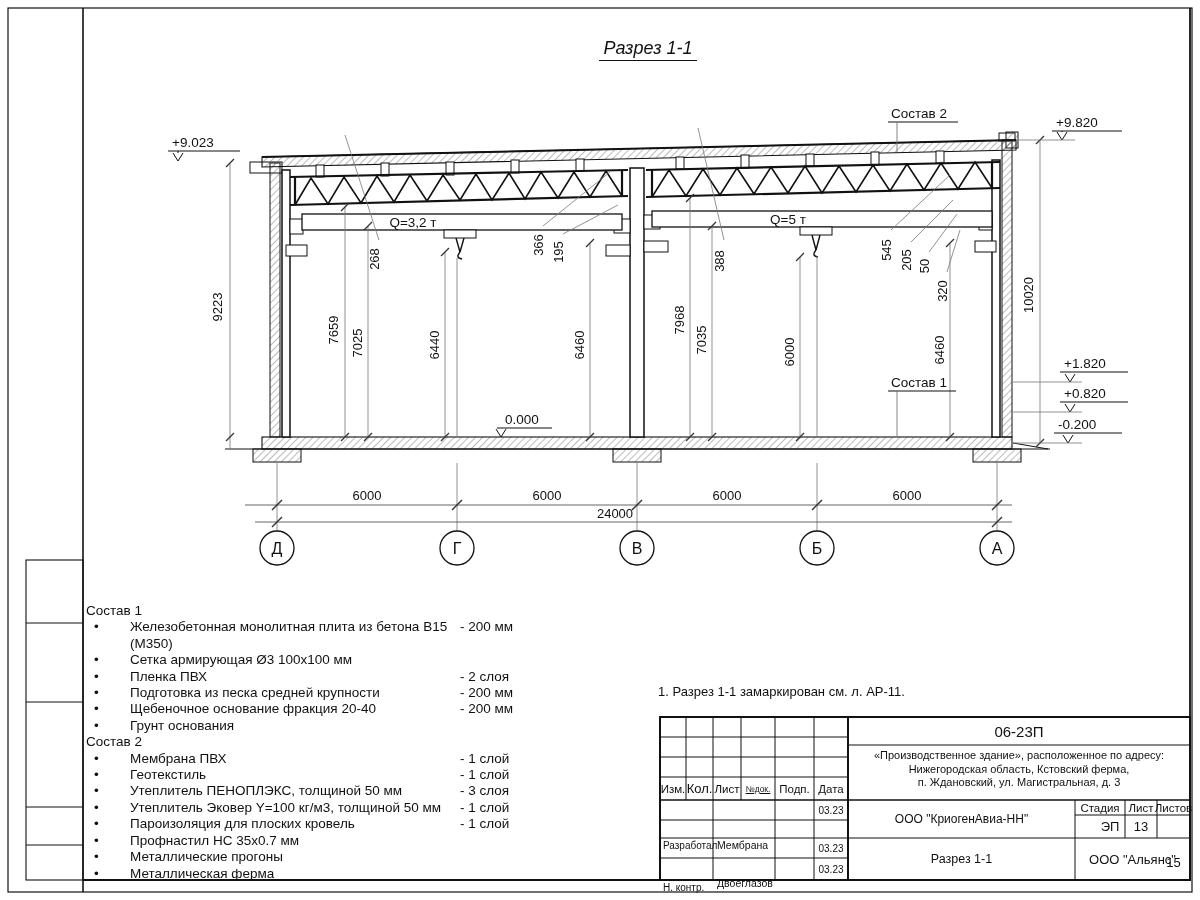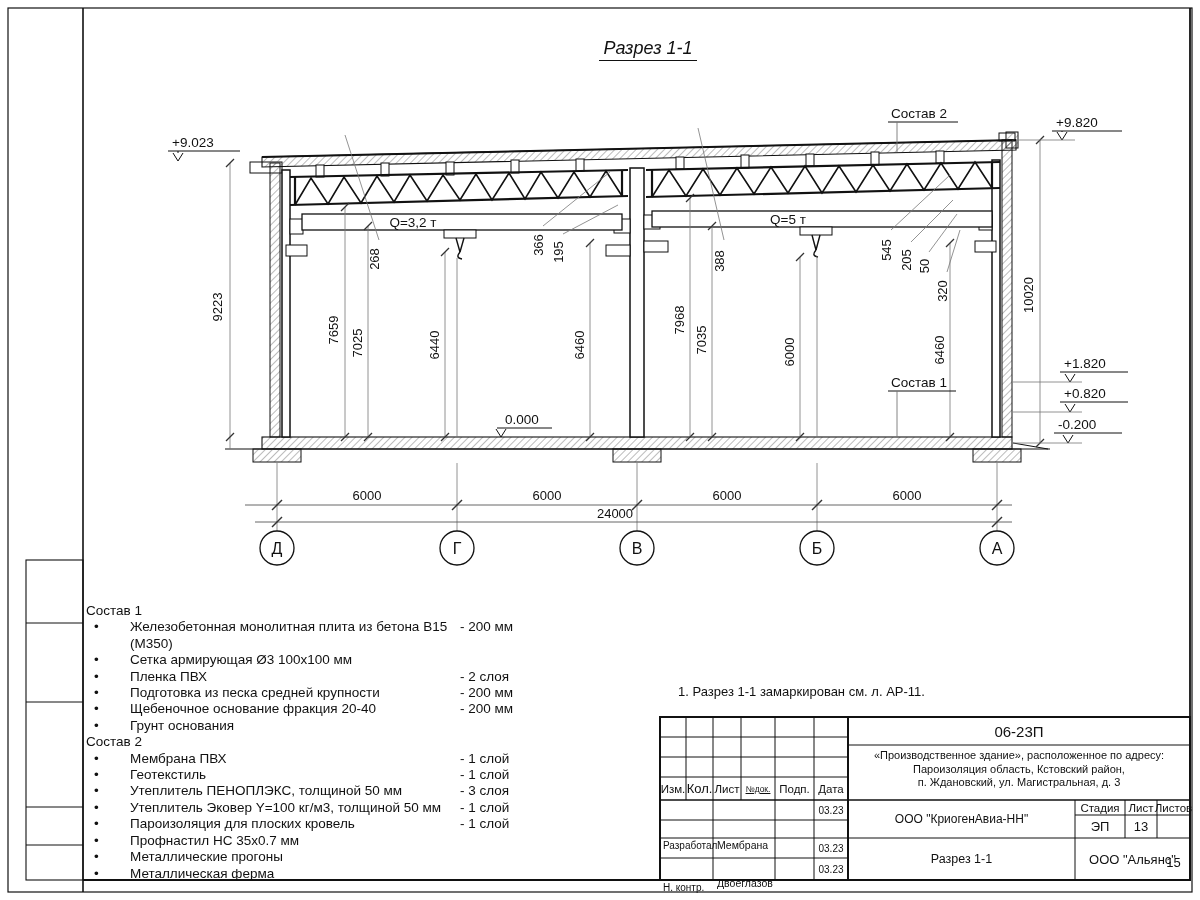--- a/index.html
+++ b/index.html
@@ -10,21 +10,21 @@
   svg text{font-family:"Liberation Sans",sans-serif;fill:#111;}
   .dwg-title{left:538px;top:38px;width:220px;text-align:center;
              font-size:18px;font-style:italic;}
   .dwg-title span{border-bottom:1.4px solid #111;padding:0 4px 2px;}
   .lists{left:86px;top:603px;width:456px;font-size:13.5px;line-height:16.4px;}
   .lists .hdr{font-weight:normal;}
   .li{display:flex;}
   .li .bullet{width:36px;padding-left:8px;}
   .li .nm{flex:1;}
   .li .val{width:82px;white-space:nowrap;}
-  .note{left:658px;top:684px;font-size:13px;margin-left:20px;}
+  .note{left:658px;top:684px;font-size:13px;}
   .tbx{position:absolute;display:flex;align-items:center;justify-content:center;
        text-align:center;}
   .tbx.left{justify-content:flex-start;text-align:left;margin-top:35px;}
 </style>
 </head>
 <body>
 
 <div class="sheet">
 
 <svg width="1200" height="900" viewBox="0 0 1200 900">
@@ -403,27 +403,27 @@
   <div class="tbx left" style="left:663px;top:838px;width:50px;height:29px;font-size:10px;">Н. контр.</div>
   <div class="tbx left" style="left:717px;top:838px;width:58px;height:20px;font-size:10.5px;">Двоеглазов</div>
   <div class="tbx" style="left:814px;top:838px;width:34px;height:20px;font-size:10px;">03.23</div>
   <div class="tbx left" style="left:663px;top:858px;width:50px;height:22px;font-size:10px;">ГИП</div>
   <div class="tbx left" style="left:717px;top:858px;width:58px;height:22px;font-size:10.5px;">Коротаев</div>
   <div class="tbx" style="left:814px;top:858px;width:34px;height:22px;font-size:10px;">03.23</div>
 
   <div class="tbx" style="left:848px;top:717px;width:342px;height:28px;font-size:15px;">06-23П</div>
   <div class="abs" style="left:848px;top:749px;width:342px;text-align:center;font-size:11px;line-height:13.5px;">
     <div>«Производственное здание», расположенное по адресу:</div>
-    <div>Пароизоляция область, Кстовский район,</div>
+    <div>Нижегородская область, Кстовский ферма,</div>
     <div>п. Ждановский, ул. Магистральная, д. 3</div>
   </div>
   <div class="tbx" style="left:848px;top:800px;width:227px;height:38px;font-size:12px;">ООО "КриогенАвиа-НН"</div>
   <div class="tbx" style="left:1075px;top:800px;width:50px;height:15px;font-size:11.5px;">Стадия</div>
   <div class="tbx" style="left:1125px;top:800px;width:32px;height:15px;font-size:11.5px;">Лист</div>
   <div class="tbx" style="left:1157px;top:800px;width:33px;height:15px;font-size:11.5px;">Листов</div>
-  <div class="tbx" style="left:1075px;top:815px;width:50px;height:23px;font-size:13px;">ЭП</div>
+  <div class="tbx" style="left:1075px;top:815px;width:50px;height:23px;font-size:13px;padding-left:10px;">ЭП</div>
   <div class="tbx" style="left:1125px;top:815px;width:32px;height:23px;font-size:13px;">13</div>
   <div class="tbx" style="left:1157px;top:815px;width:33px;height:23px;font-size:13px;margin-top:36px;">15</div>
   <div class="tbx" style="left:848px;top:838px;width:227px;height:42px;font-size:12.5px;">Разрез 1-1</div>
   <div class="tbx" style="left:1075px;top:838px;width:115px;height:42px;font-size:13px;">ООО "Альянс"</div>
 </div>
 
 </div>
 
 </body></html>

